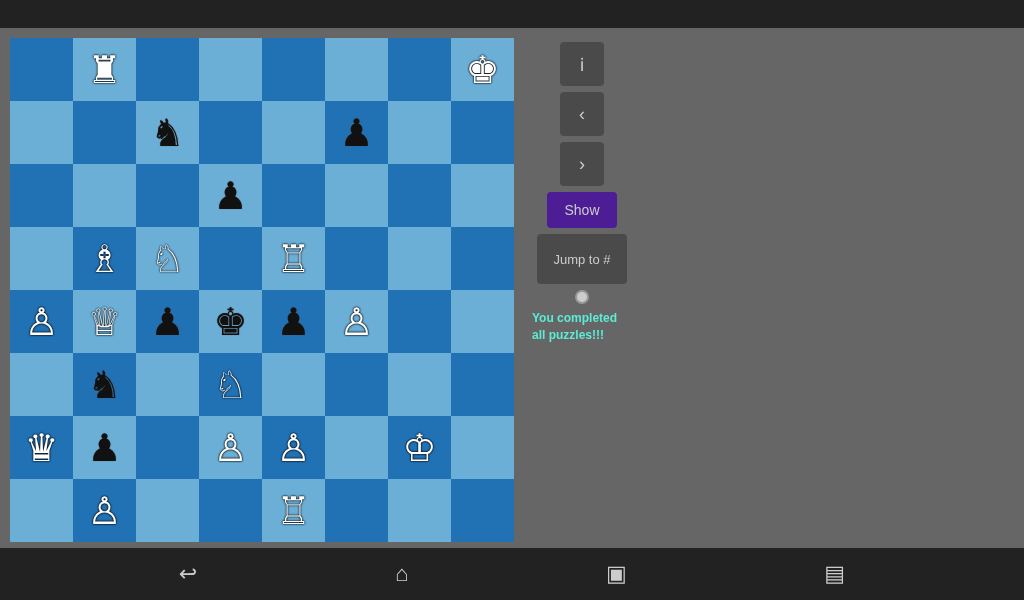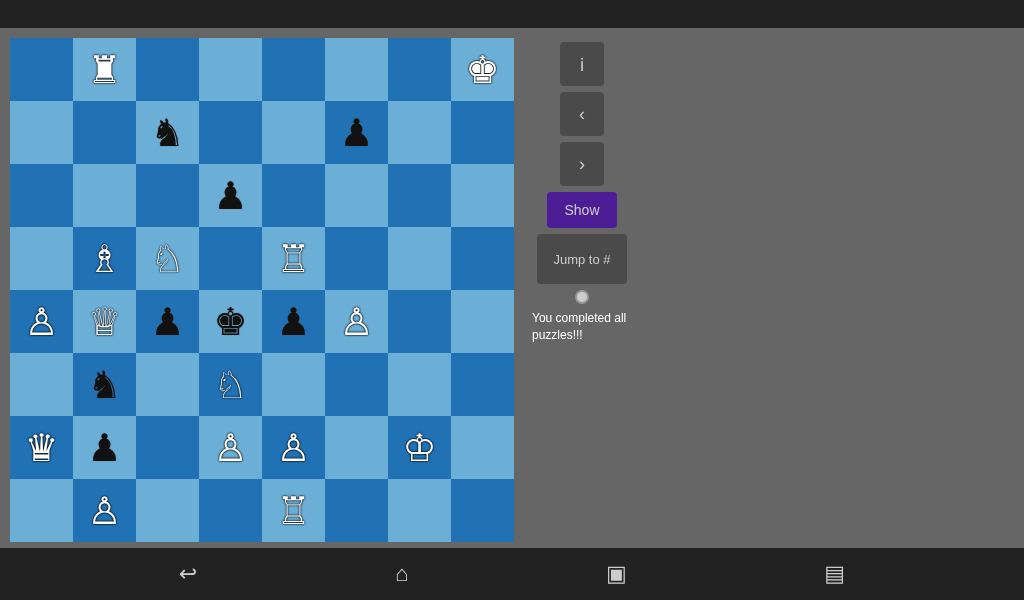--- a/index.html
+++ b/index.html
@@ -119,25 +119,26 @@
 
     .radio-dot {
       width: 14px;
       height: 14px;
       border-radius: 50%;
       background: #ccc;
       border: 2px solid #999;
     }
 
     .completion-text {
-      color: #ffffff;
+      color: #5eead4;
       font-size: 12px;
       max-width: 100px;
       text-align: left;
       line-height: 1.4;
+      font-weight: bold;
     }
 
     .bottom-bar {
       width: 100%;
       height: 55px;
       background: #222;
       display: flex;
       align-items: center;
       justify-content: space-around;
       padding: 0 80px;

